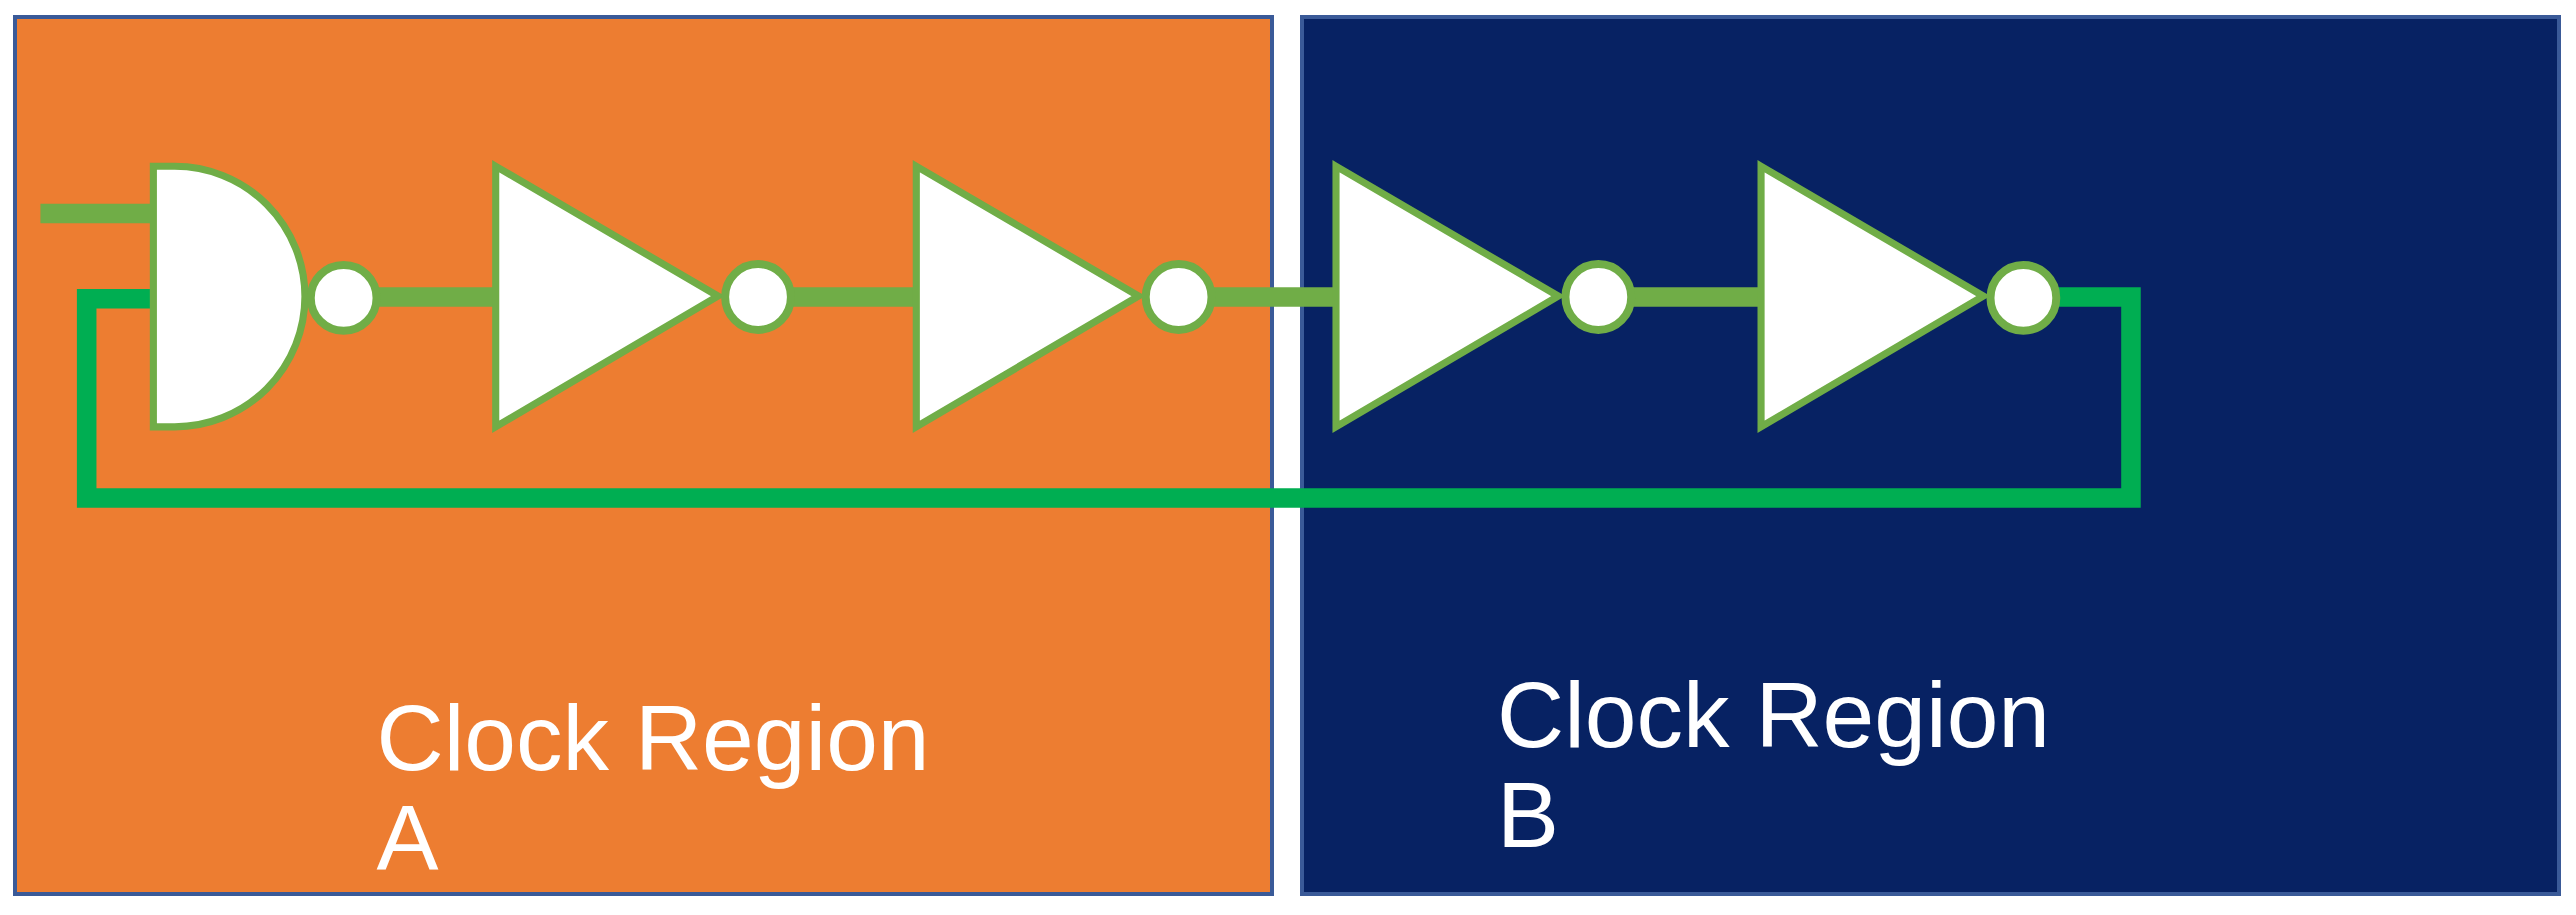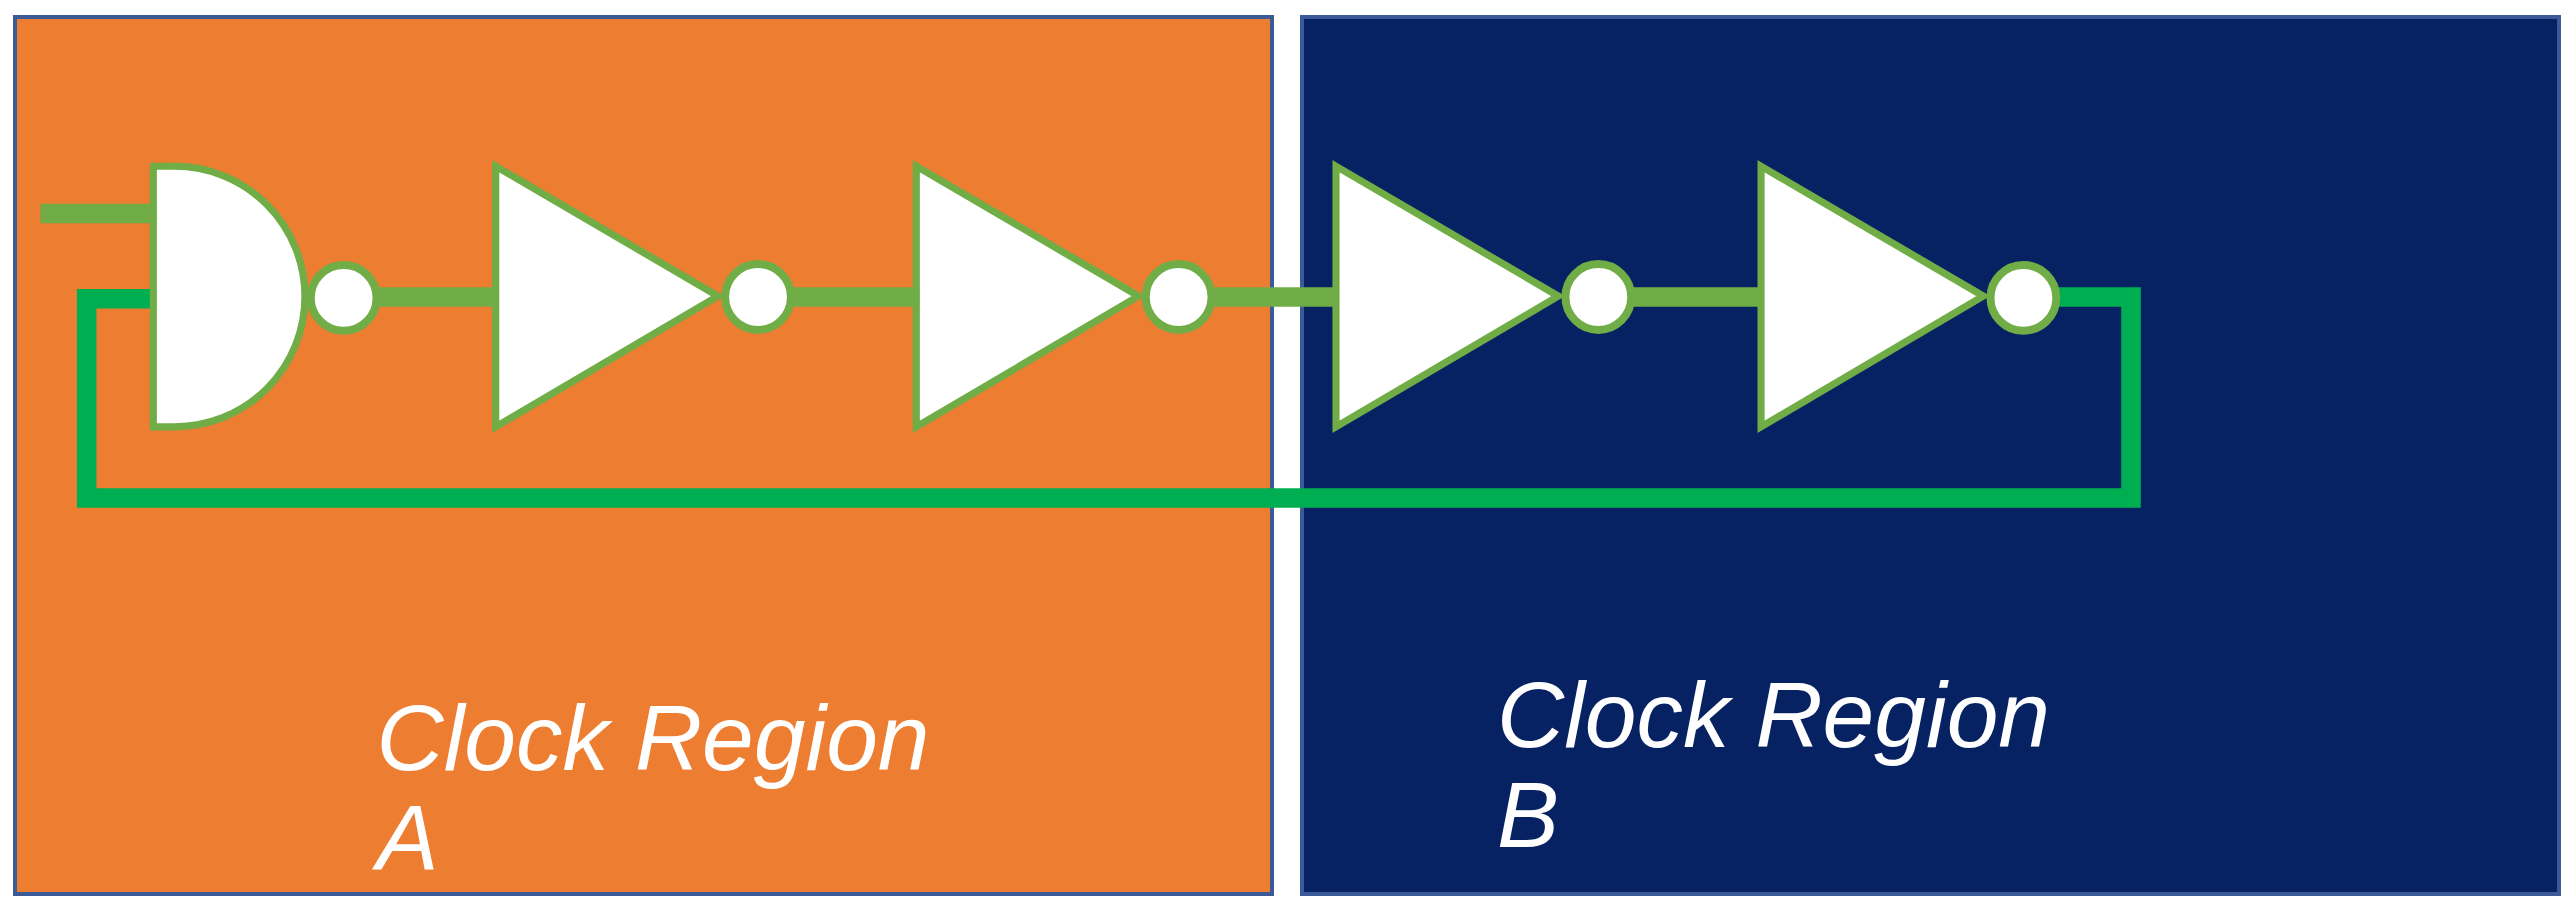--- a/index.html
+++ b/index.html
@@ -29,21 +29,20 @@
     border:4.4px solid var(--region-border);
   }
   .region-a{left:12.5px;background:var(--region-a-fill);}
   .region-b{left:1300px;background:var(--region-b-fill);}
   .region-label{
     position:absolute;
     color:var(--label-color);
     font-size:93px;
     line-height:100px;
     white-space:nowrap;
-    font-style:italic;
   }
   .region-a .region-label{left:360px;top:669px;}
   .region-b .region-label{left:193px;top:646px;}
   svg.circuit{
     position:absolute;left:0;top:0;
     width:2576px;height:915px;
     display:block;
   }
   .wire{stroke:var(--wire-green);stroke-width:22;fill:none;}
   .feedback{stroke:var(--feedback-green);stroke-width:22;fill:none;stroke-linejoin:miter;}

